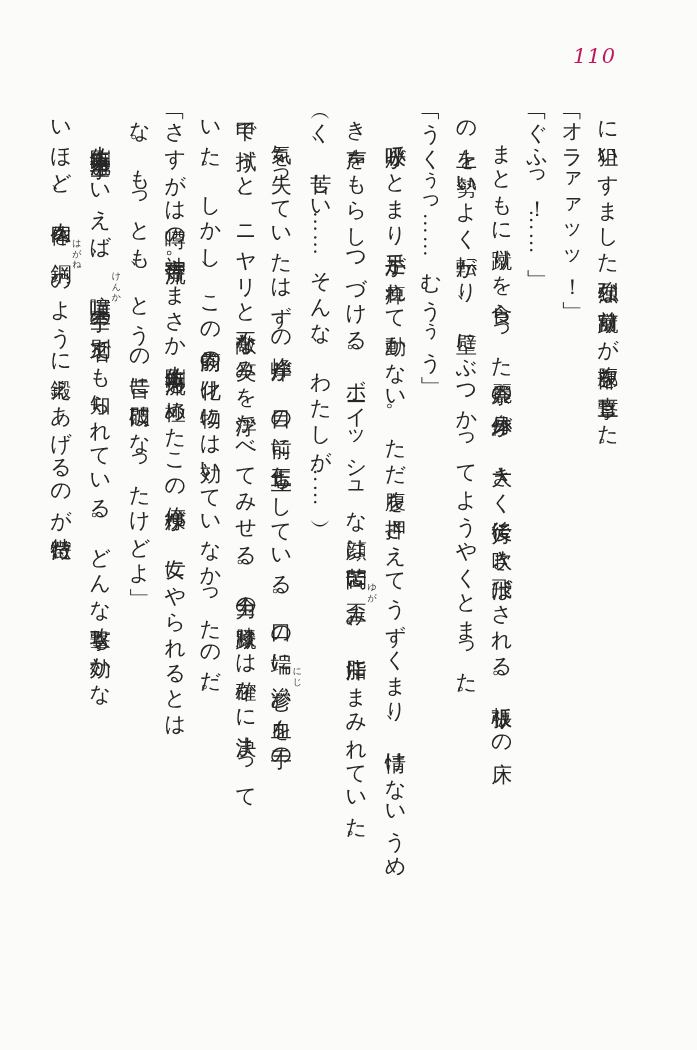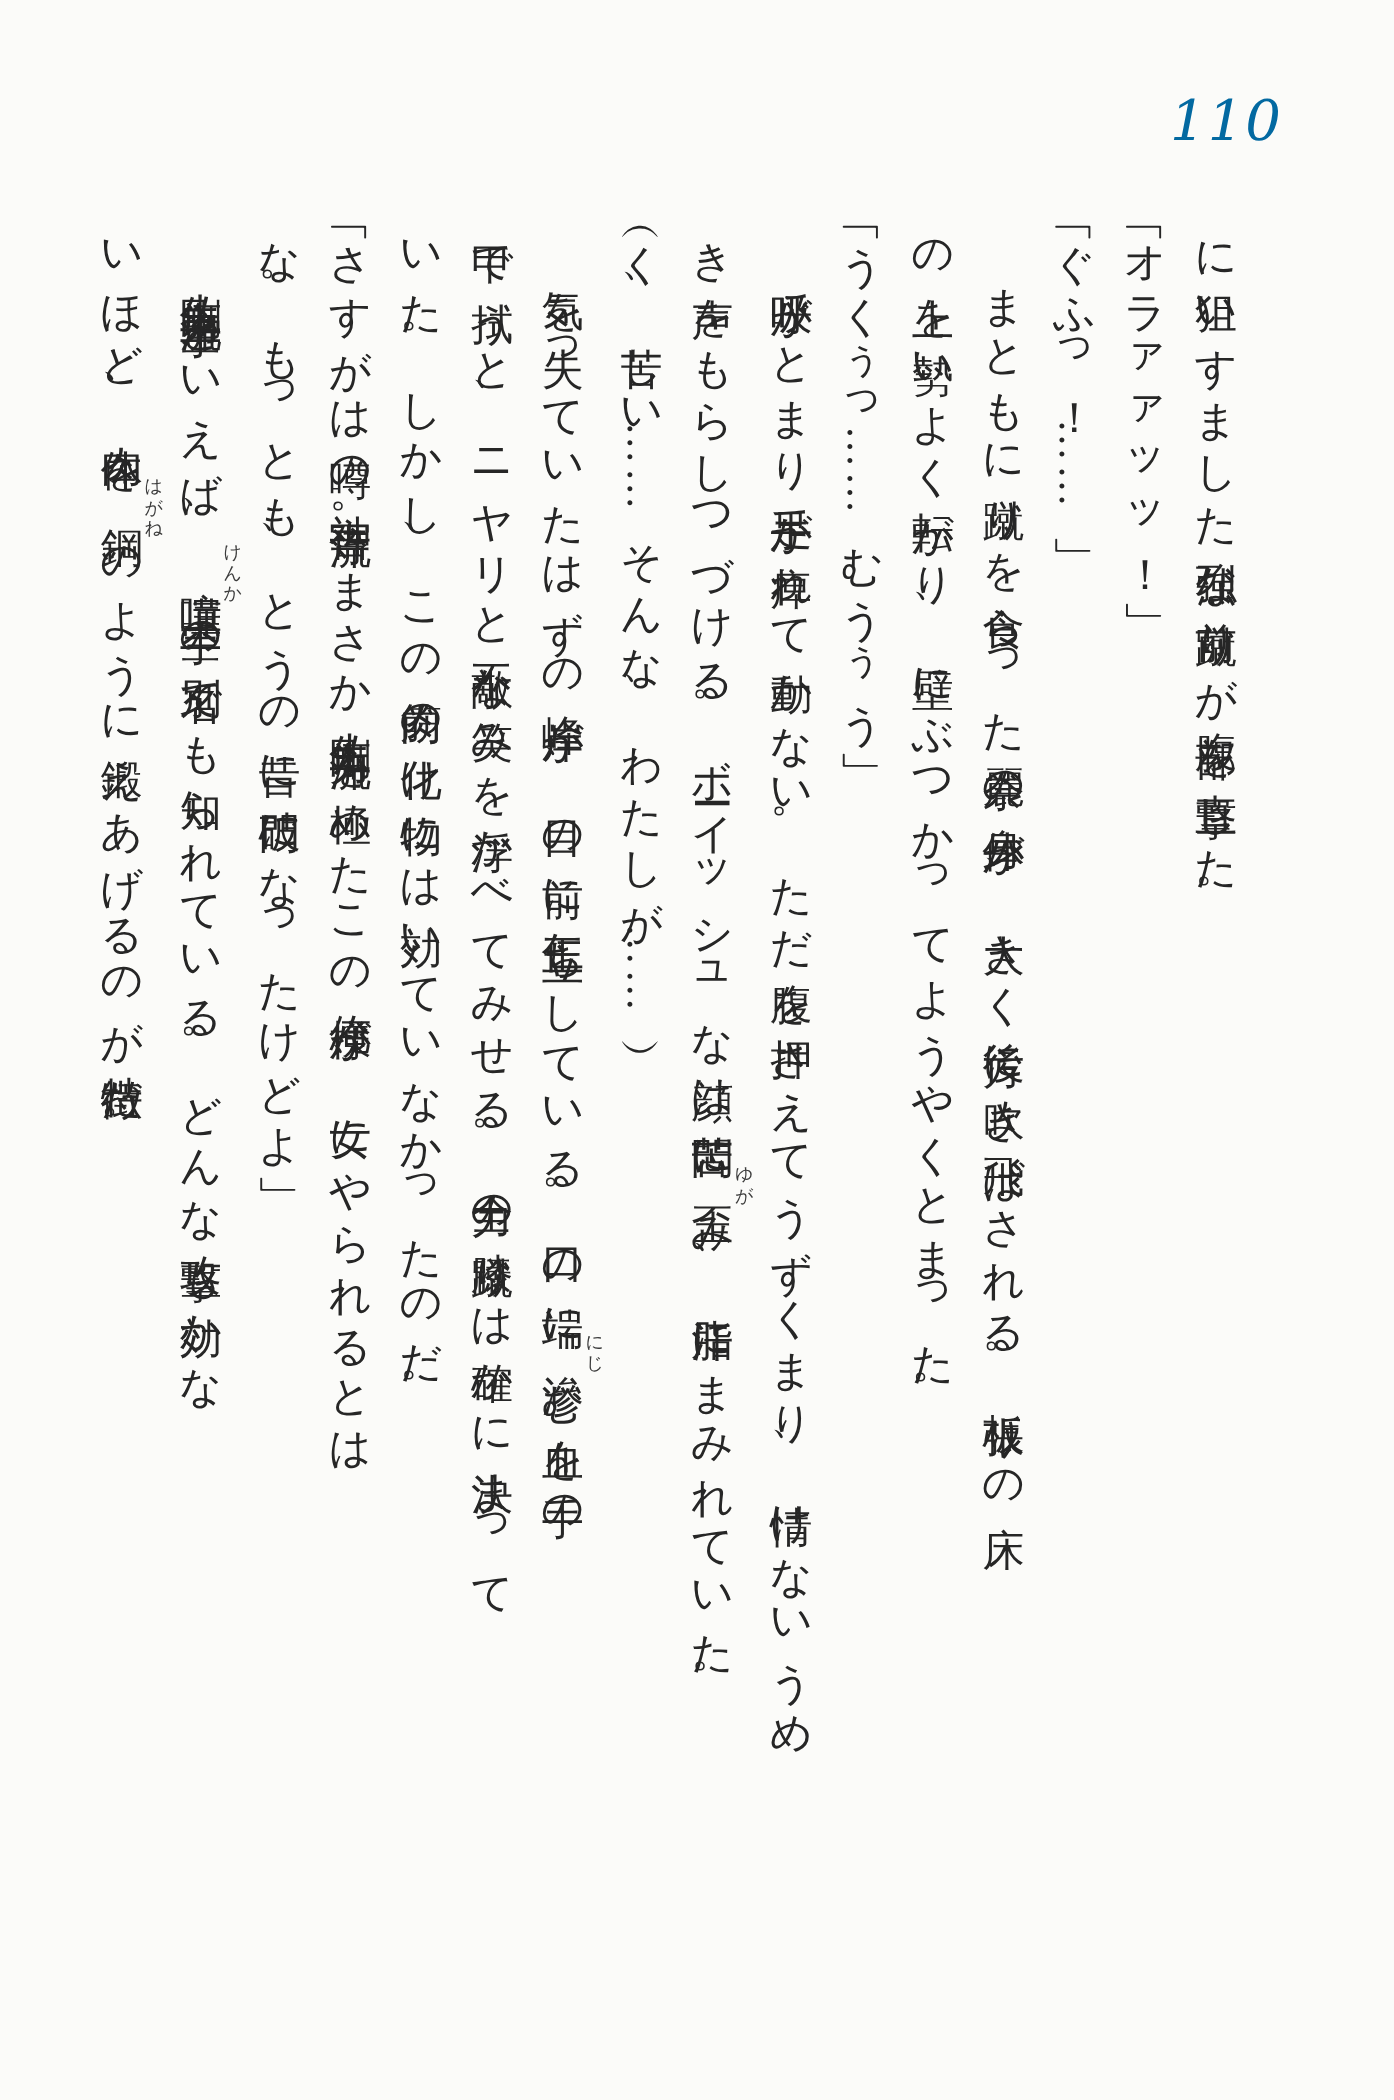--- a/index.html
+++ b/index.html
@@ -10,25 +10,25 @@
     position: relative;
     width: 697px;
     height: 1050px;
     background: #fbfbf9;
     overflow: hidden;
     font-family: "Liberation Serif", "DejaVu Serif", serif;
   }
   .page-number {
     position: absolute;
     top: 44px;
-    left: 585px;
+    left: 573px;
     font-family: "DejaVu Serif", "Liberation Serif", serif;
     font-style: italic;
-    font-size: 28px;
-    color: #0369a1;
+    font-size: 21px;
+    color: #be185d;
     letter-spacing: 1px;
   }
   .text-columns {
     position: absolute;
     top: 106px;
     right: 72px;
     height: 858px;
     writing-mode: vertical-rl;
     text-orientation: mixed;
     font-size: 21px;

